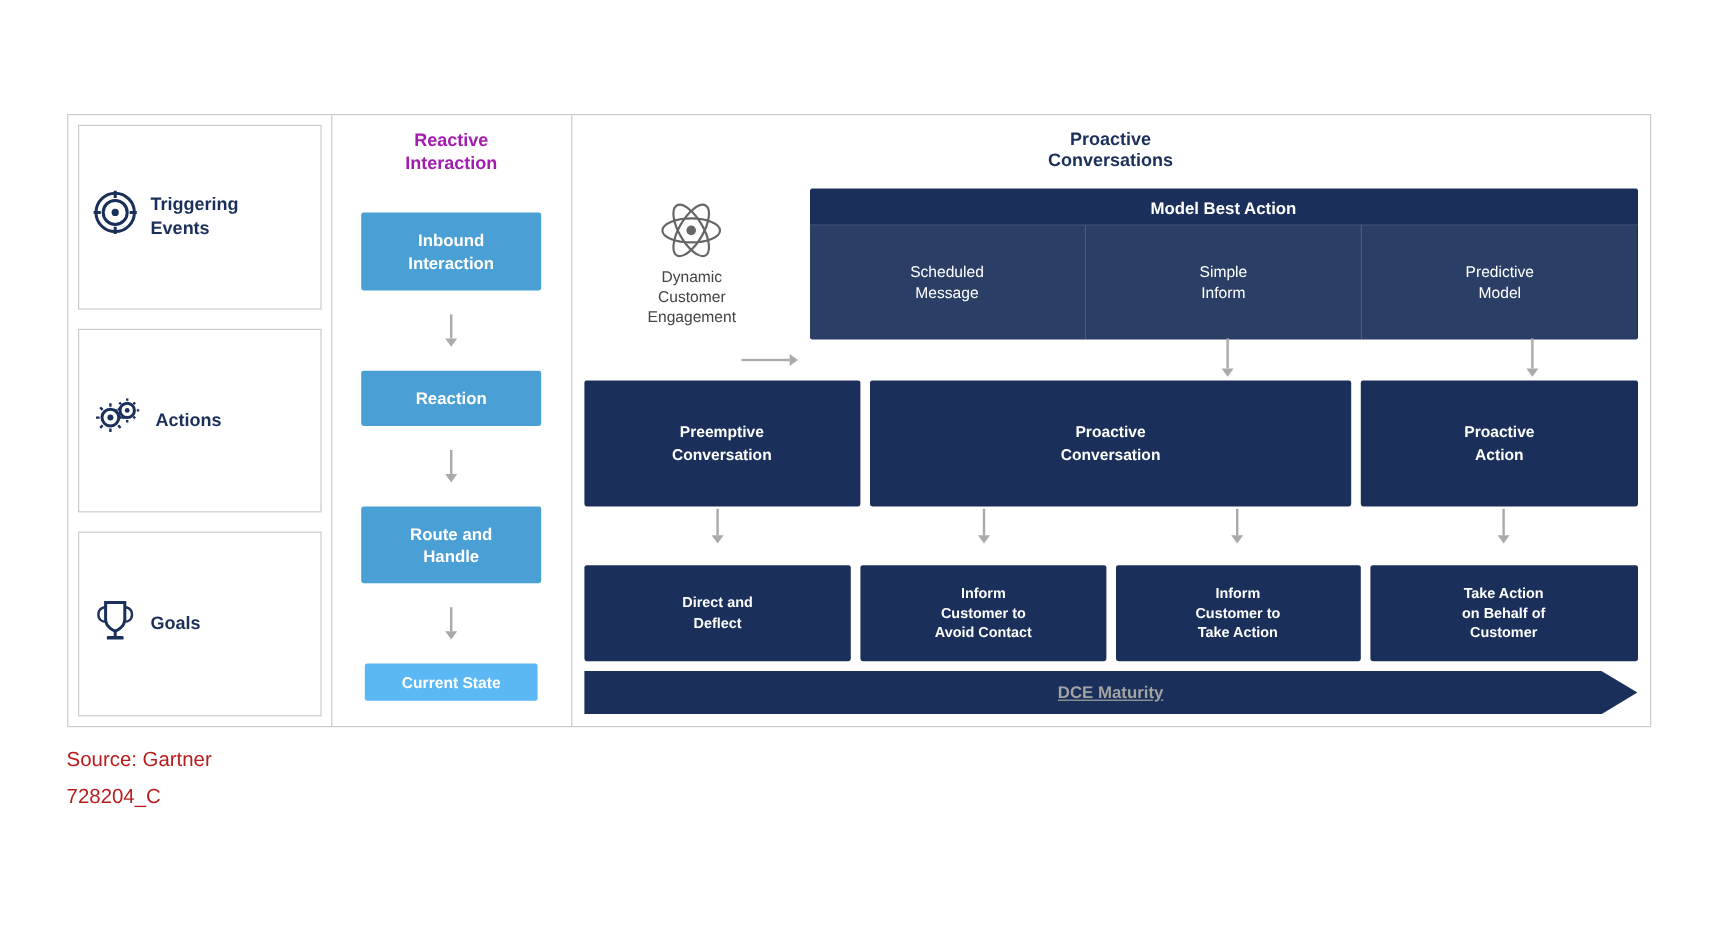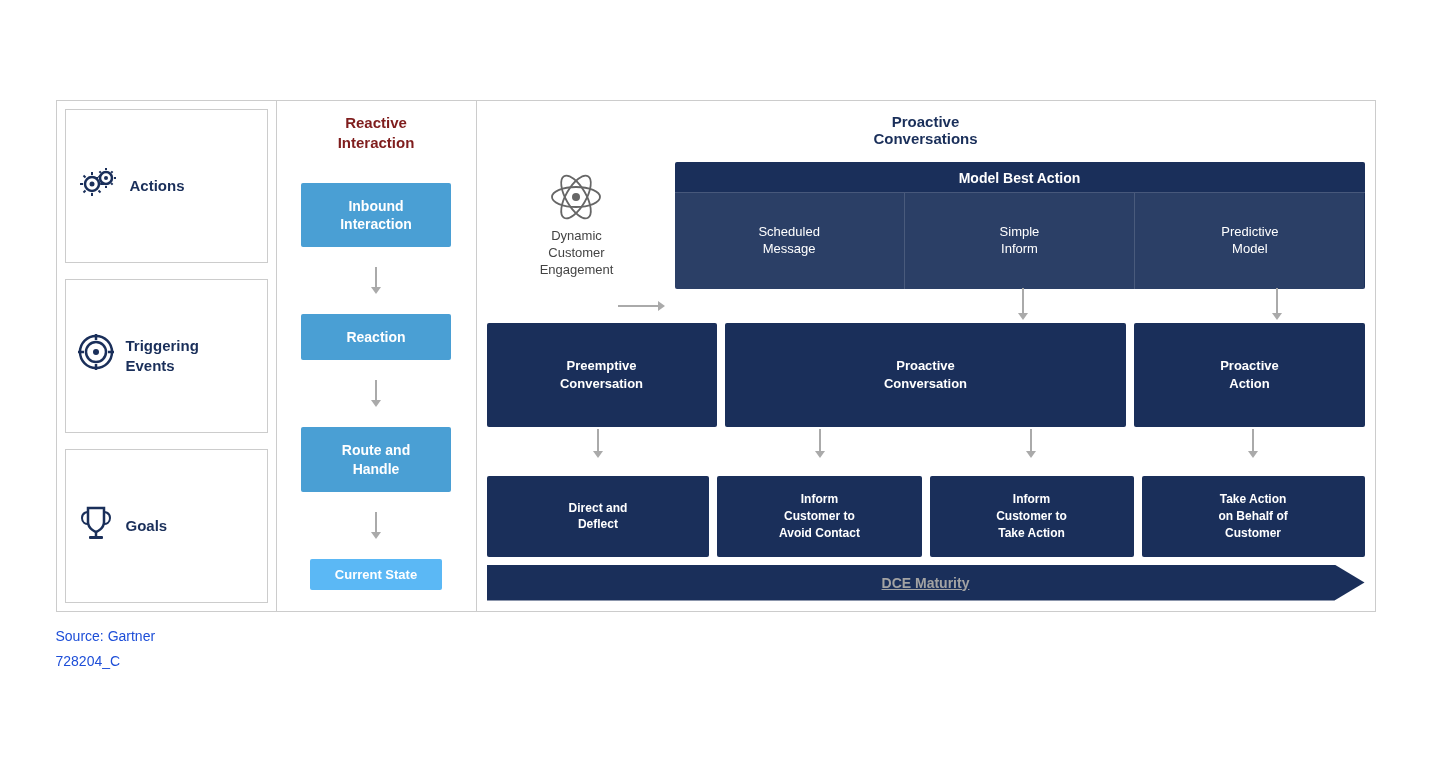--- a/index.html
+++ b/index.html
@@ -59,21 +59,21 @@
       border-right: 1.5px solid #ccc;
       display: flex;
       flex-direction: column;
       align-items: center;
       padding: 0 10px 10px 10px;
     }
     .section-header {
       text-align: center;
       font-weight: bold;
       font-size: 15px;
-      color: #7f1d1d;
+      color: #a21caf;
       padding: 12px 5px 15px 5px;
       line-height: 1.3;
     }
     .reactive-boxes {
       display: flex;
       flex-direction: column;
       align-items: center;
       gap: 16px;
       width: 100%;
       flex: 1;
@@ -235,26 +235,26 @@
       text-decoration: underline;
     }
     .current-state-box {
       background: #5bb8f5;
       color: #fff;
       font-size: 13px;
       font-weight: 600;
       text-align: center;
       padding: 8px 15px;
       border-radius: 2px;
-      width: 132px;
+      width: 144px;
     }
     .footer {
       margin-top: 12px;
-      font-size: 14px;
-      color: #1d4ed8;
+      font-size: 17px;
+      color: #b91c1c;
       line-height: 1.8;
     }
     .v-arrow {
       display: flex;
       flex-direction: column;
       align-items: center;
     }
     .v-arrow-line {
       width: 2px;
       height: 20px;
@@ -297,20 +297,35 @@
       justify-content: center;
     }
   </style>
 </head>
 <body>
 
 <div class="page-container">
   <div class="diagram-wrapper">
 
     <div class="left-sidebar">
+      <div class="sidebar-item">
+        <div class="sidebar-item-icon">
+          <svg width="40" height="40" viewBox="0 0 40 40" fill="none" xmlns="http://www.w3.org/2000/svg">
+            <circle cx="20" cy="20" r="16" stroke="#1a2f5a" stroke-width="2.5" fill="none"></circle>
+            <circle cx="20" cy="20" r="10" stroke="#1a2f5a" stroke-width="2.5" fill="none"></circle>
+            <circle cx="20" cy="20" r="3" fill="#1a2f5a"></circle>
+            <line x1="20" y1="2" x2="20" y2="8" stroke="#1a2f5a" stroke-width="2.5"></line>
+            <line x1="20" y1="32" x2="20" y2="38" stroke="#1a2f5a" stroke-width="2.5"></line>
+            <line x1="2" y1="20" x2="8" y2="20" stroke="#1a2f5a" stroke-width="2.5"></line>
+            <line x1="32" y1="20" x2="38" y2="20" stroke="#1a2f5a" stroke-width="2.5"></line>
+          </svg>
+        </div>
+        <div class="sidebar-item-label" style="white-space:pre-line">Triggering
+Events</div>
+      </div>
       <div class="sidebar-item">
         <div class="sidebar-item-icon">
           <svg width="44" height="40" viewBox="0 0 44 40" fill="none" xmlns="http://www.w3.org/2000/svg">
             <circle cx="16" cy="22" r="7" stroke="#1a2f5a" stroke-width="2.5" fill="none"></circle>
             <circle cx="16" cy="22" r="2.5" fill="#1a2f5a"></circle>
             <circle cx="30" cy="16" r="6" stroke="#1a2f5a" stroke-width="2.5" fill="none"></circle>
             <circle cx="30" cy="16" r="2" fill="#1a2f5a"></circle>
             <line x1="16" y1="13" x2="16" y2="10" stroke="#1a2f5a" stroke-width="2"></line>
             <line x1="16" y1="31" x2="16" y2="34" stroke="#1a2f5a" stroke-width="2"></line>
             <line x1="7" y1="22" x2="4" y2="22" stroke="#1a2f5a" stroke-width="2"></line>
@@ -327,35 +342,20 @@
             <line x1="35.2" y1="21.2" x2="36.6" y2="22.6" stroke="#1a2f5a" stroke-width="2"></line>
             <line x1="24.8" y1="21.2" x2="23.4" y2="22.6" stroke="#1a2f5a" stroke-width="2"></line>
             <line x1="35.2" y1="10.8" x2="36.6" y2="9.4" stroke="#1a2f5a" stroke-width="2"></line>
           </svg>
         </div>
         <div class="sidebar-item-label">Actions</div>
       </div>
       <div class="sidebar-item">
         <div class="sidebar-item-icon">
           <svg width="40" height="40" viewBox="0 0 40 40" fill="none" xmlns="http://www.w3.org/2000/svg">
-            <circle cx="20" cy="20" r="16" stroke="#1a2f5a" stroke-width="2.5" fill="none"></circle>
-            <circle cx="20" cy="20" r="10" stroke="#1a2f5a" stroke-width="2.5" fill="none"></circle>
-            <circle cx="20" cy="20" r="3" fill="#1a2f5a"></circle>
-            <line x1="20" y1="2" x2="20" y2="8" stroke="#1a2f5a" stroke-width="2.5"></line>
-            <line x1="20" y1="32" x2="20" y2="38" stroke="#1a2f5a" stroke-width="2.5"></line>
-            <line x1="2" y1="20" x2="8" y2="20" stroke="#1a2f5a" stroke-width="2.5"></line>
-            <line x1="32" y1="20" x2="38" y2="20" stroke="#1a2f5a" stroke-width="2.5"></line>
-          </svg>
-        </div>
-        <div class="sidebar-item-label" style="white-space:pre-line">Triggering
-Events</div>
-      </div>
-      <div class="sidebar-item">
-        <div class="sidebar-item-icon">
-          <svg width="40" height="40" viewBox="0 0 40 40" fill="none" xmlns="http://www.w3.org/2000/svg">
             <path d="M12 6 H28 V20 C28 27 20 30 20 30 C20 30 12 27 12 20 Z" stroke="#1a2f5a" stroke-width="2.5" fill="none"></path>
             <path d="M12 10 C12 10 6 10 6 16 C6 21 10 22 12 22" stroke="#1a2f5a" stroke-width="2" fill="none"></path>
             <path d="M28 10 C28 10 34 10 34 16 C34 21 30 22 28 22" stroke="#1a2f5a" stroke-width="2" fill="none"></path>
             <line x1="20" y1="30" x2="20" y2="34" stroke="#1a2f5a" stroke-width="2.5"></line>
             <rect x="13" y="34" width="14" height="3" rx="1" fill="#1a2f5a"></rect>
           </svg>
         </div>
         <div class="sidebar-item-label">Goals</div>
       </div>
     </div>

